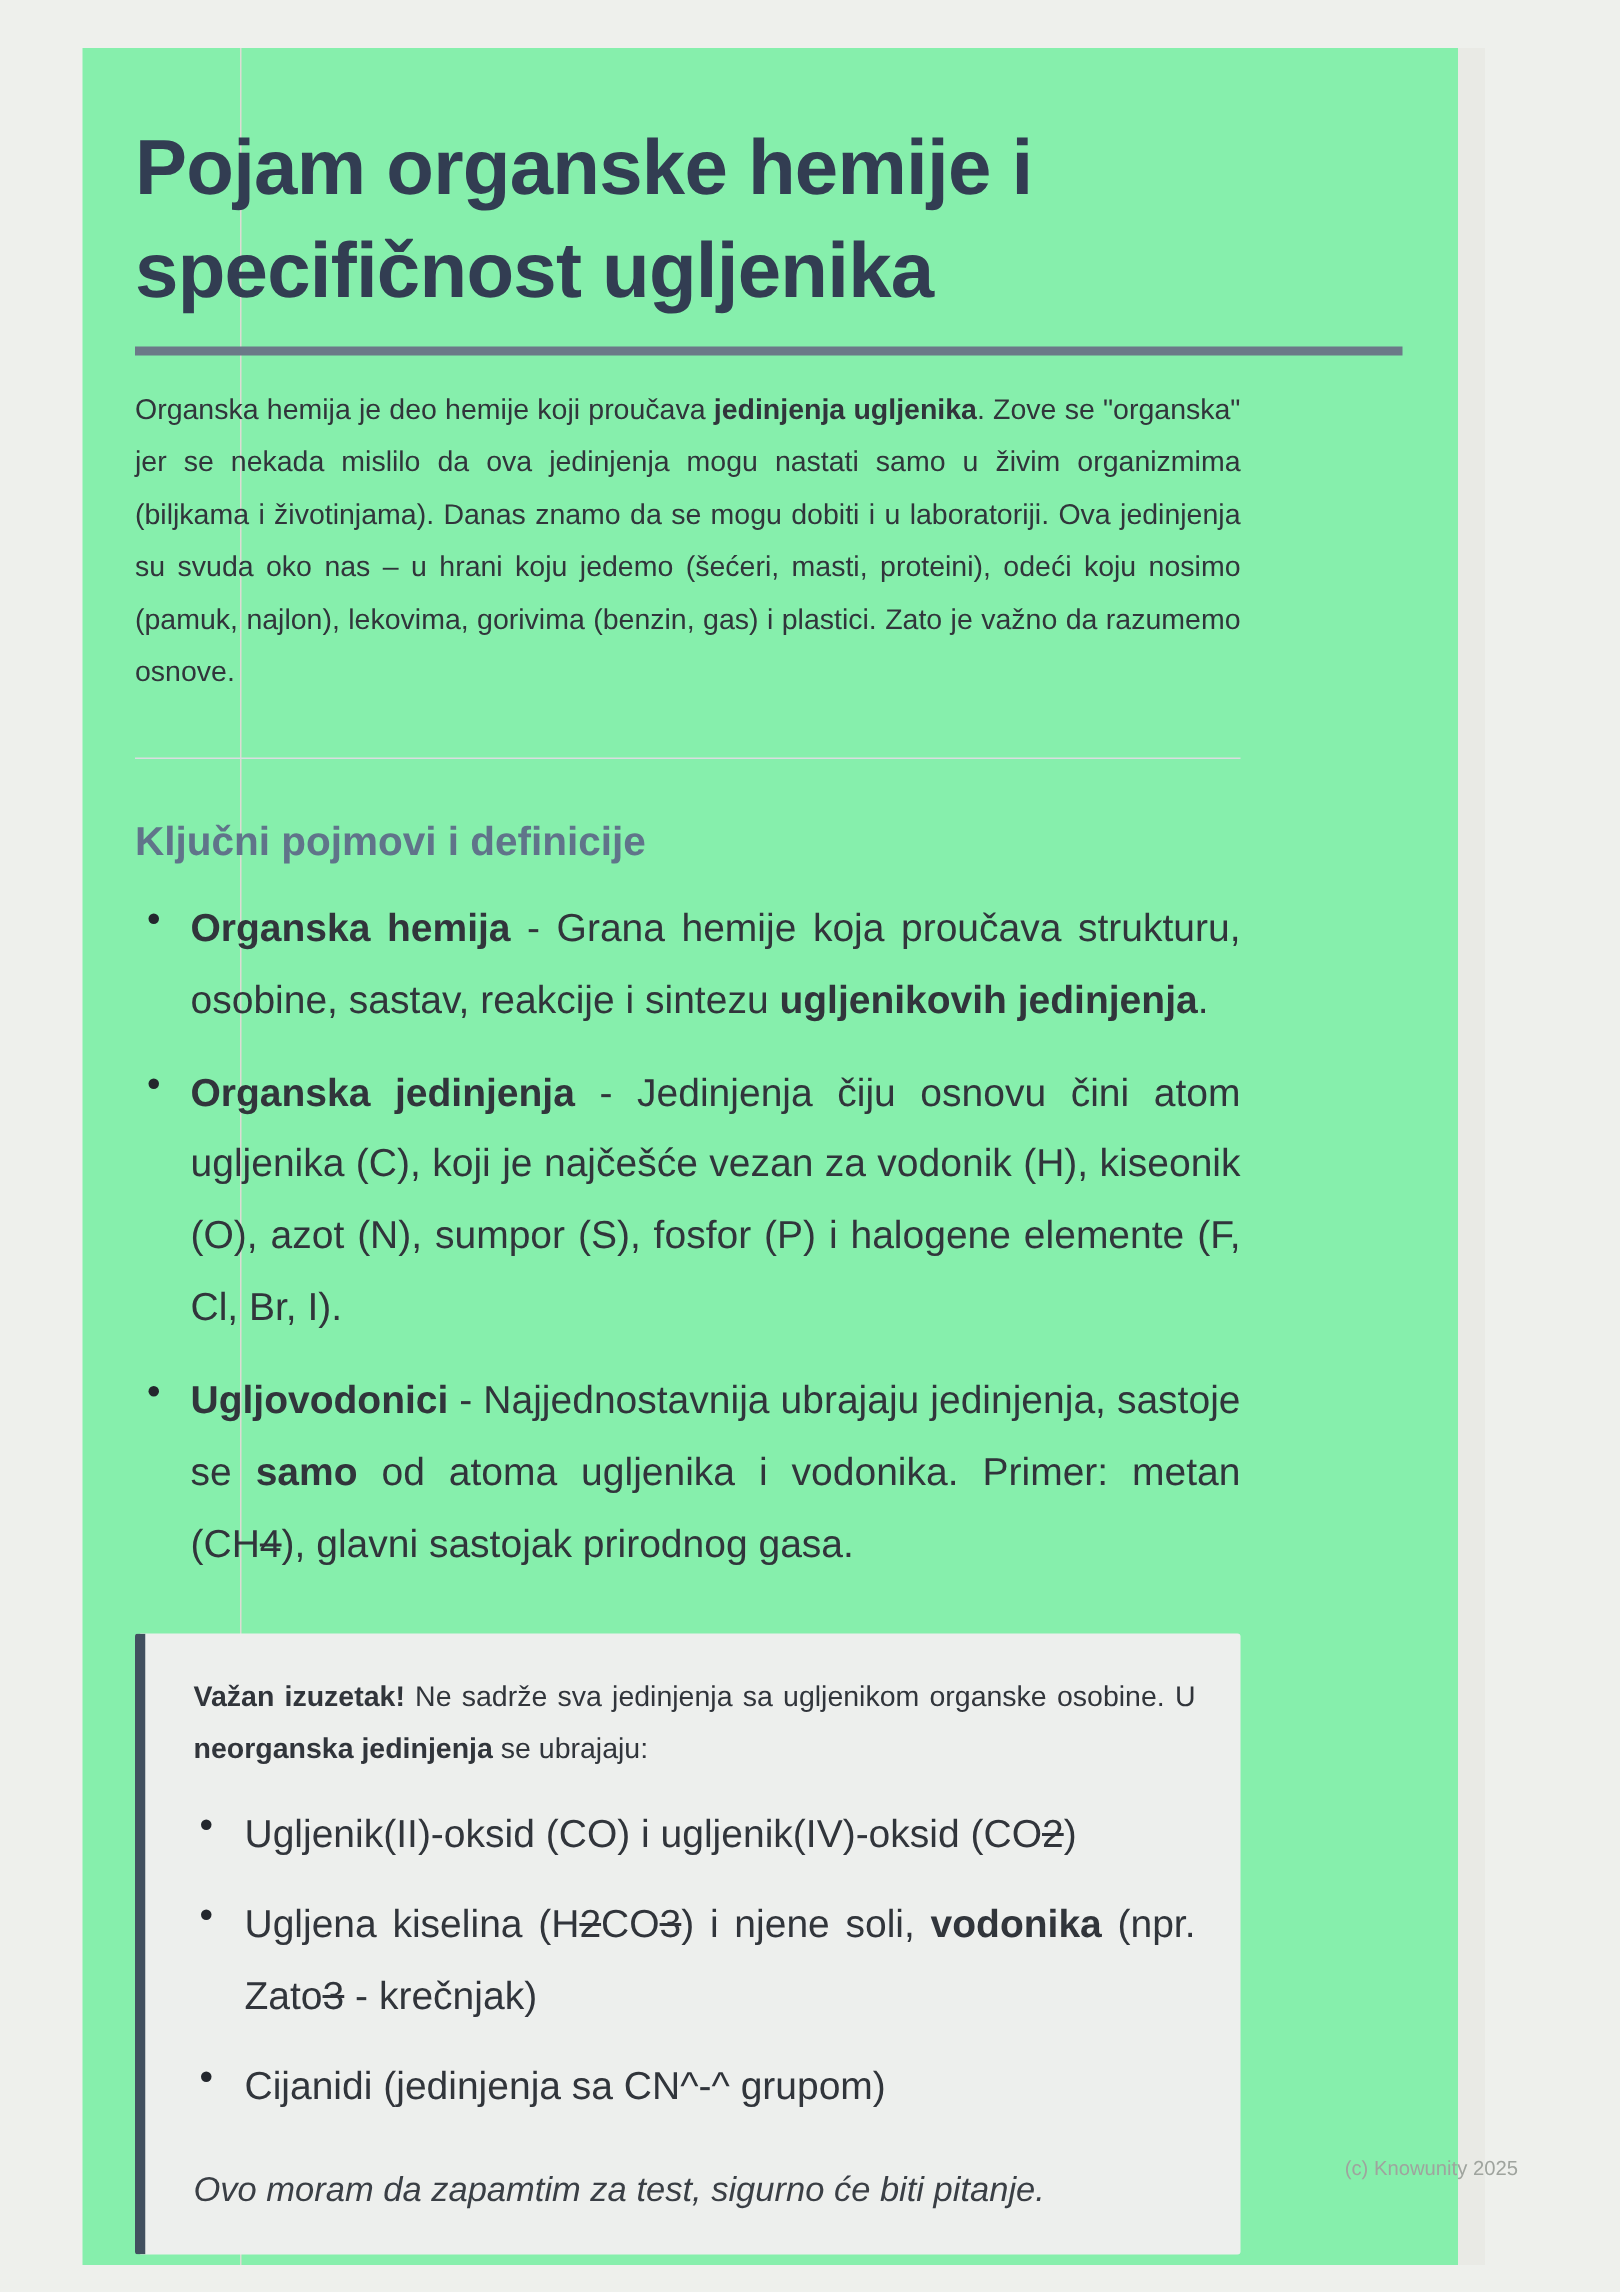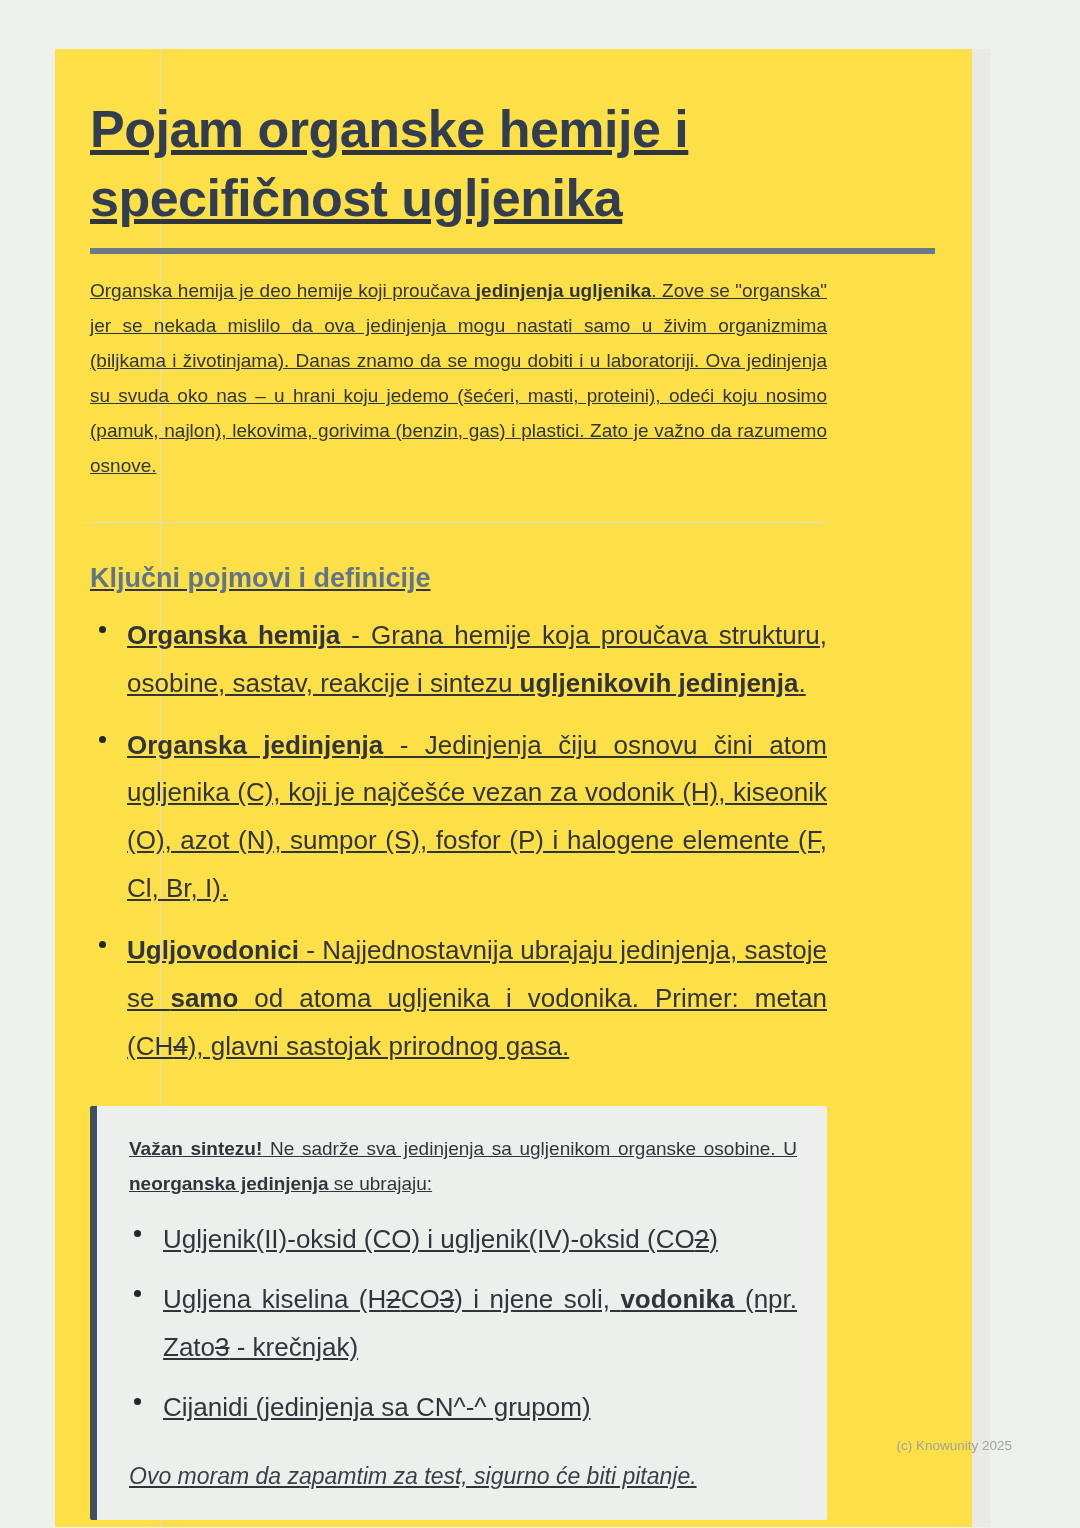--- a/index.html
+++ b/index.html
@@ -12,25 +12,24 @@
     height: 1528px;
     background: #eef0ec;
     overflow: hidden;
     font-family: "Liberation Sans", "DejaVu Sans", sans-serif;
     color: #31353b;
   }
 
   .paper {
     position: absolute;
     left: 55px;
-    top: 49px;
+    top: 32px;
     width: 935px;
     height: 1478px;
-    background: #fde047;
-    text-decoration: underline;
+    background: #86efac;
   }
   .paper-edge {
     position: absolute;
     top: 0; right: 0;
     width: 18px; height: 100%;
     background: #e9eae5;
   }
   .margin-line {
     position: absolute;
     top: 0; left: 105px;
@@ -170,21 +169,21 @@
       <section class="sec-terms">
         <h2 class="sec-heading">Ključni pojmovi i definicije</h2>
         <ul class="bullets">
           <li><span class="b">Organska hemija</span><span> - Grana hemije koja proučava strukturu, osobine, sastav, reakcije i sintezu </span><span class="b">ugljenikovih jedinjenja</span><span>.</span></li>
           <li><span class="b">Organska jedinjenja</span><span> - Jedinjenja čiju osnovu čini atom ugljenika (C), koji je najčešće vezan za vodonik (H), kiseonik (O), azot (N), sumpor (S), fosfor (P) i halogene elemente (F, Cl, Br, I).</span></li>
           <li><span class="b">Ugljovodonici</span><span> - Najjednostavnija ubrajaju jedinjenja, sastoje se </span><span class="b">samo</span><span> od atoma ugljenika i vodonika. Primer: metan (CH</span><span class="strike">4</span><span>), glavni sastojak prirodnog gasa.</span></li>
         </ul>
       </section>
 
       <aside class="callout">
-        <p class="callout-intro"><span class="b">Važan sintezu!</span><span> Ne sadrže sva jedinjenja sa ugljenikom organske osobine. U </span><span class="b">neorganska jedinjenja</span><span> se ubrajaju:</span></p>
+        <p class="callout-intro"><span class="b">Važan izuzetak!</span><span> Ne sadrže sva jedinjenja sa ugljenikom organske osobine. U </span><span class="b">neorganska jedinjenja</span><span> se ubrajaju:</span></p>
         <ul class="bullets">
           <li><span>Ugljenik(II)-oksid (CO) i ugljenik(IV)-oksid (CO</span><span class="strike">2</span><span>)</span></li>
           <li><span>Ugljena kiselina (H</span><span class="strike">2</span><span>CO</span><span class="strike">3</span><span>) i njene soli, </span><span class="b">vodonika</span><span> (npr. Zato</span><span class="strike">3</span><span> - krečnjak)</span></li>
           <li><span>Cijanidi (jedinjenja sa CN^-^ grupom)</span></li>
         </ul>
         <p class="callout-note">Ovo moram da zapamtim za test, sigurno će biti pitanje.</p>
       </aside>
 
       <hr class="divider">
 

